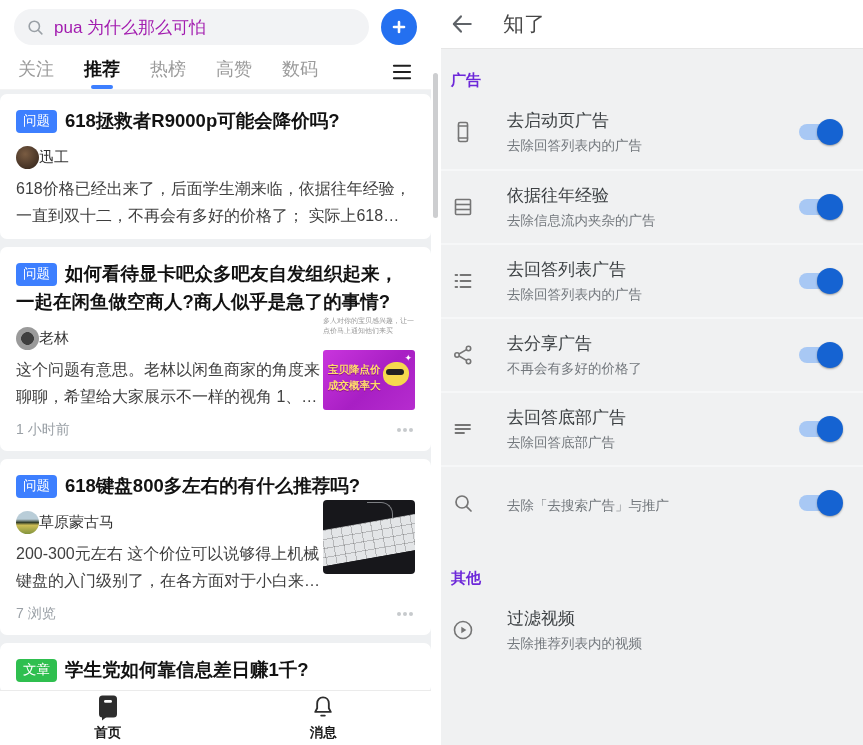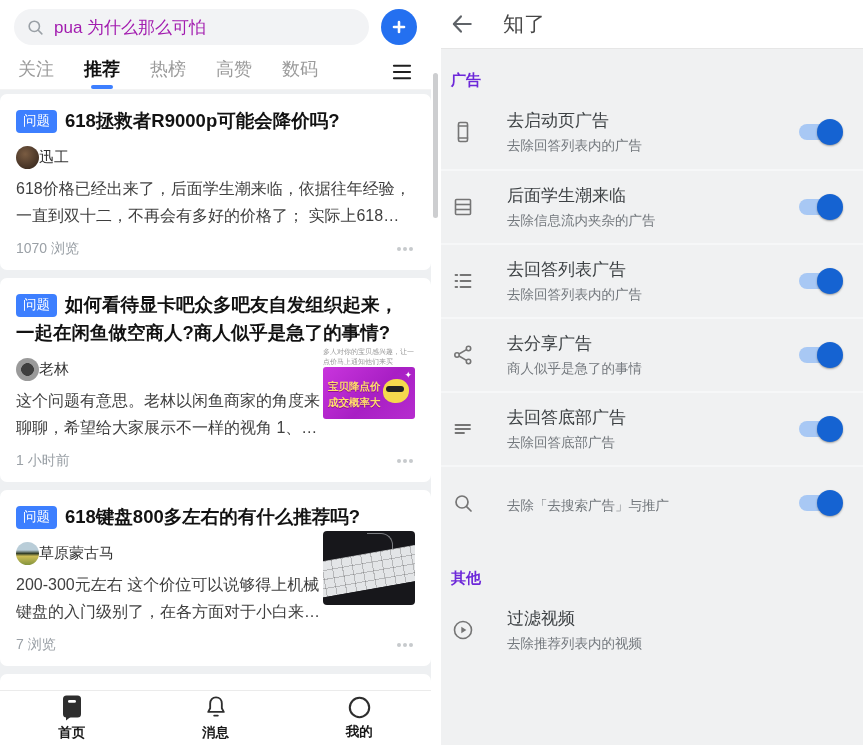--- a/index.html
+++ b/index.html
@@ -33,21 +33,21 @@
   .excerpt { margin-top:6px; font-size:16px; color:#3f3f3f; line-height:1.68;
     display:-webkit-box; -webkit-line-clamp:2; -webkit-box-orient:vertical; overflow:hidden; }
   .mid { display:flex; }
   .mid-left { flex:1; min-width:0; }
   .meta-row { margin-top:7px; height:24px; display:flex; align-items:center; justify-content:space-between; }
   .meta { font-size:14px; color:#9aa0a6; }
   .more-dots { width:4px; height:4px; border-radius:50%; background:#c7cacd; box-shadow:6px 0 0 #c7cacd, 12px 0 0 #c7cacd; margin-right:14px; }
 
   .thumb2 { width:92px; flex:none; }
   .thumb2-cap { font-size:7px; color:#9a9a9a; line-height:1.4; height:20px; overflow:hidden; }
-  .thumb2-img { margin-top:0; width:92px; height:52px; border-radius:3px; position:relative; overflow:hidden;
+  .thumb2-img { margin-top:14px; width:92px; height:60px; border-radius:3px; position:relative; overflow:hidden;
     background:linear-gradient(135deg,#c935dd 0%,#a81fc4 55%,#b62ccf 100%); }
   .thumb2-img .promo { position:absolute; left:5px; top:12px; font-size:10.5px; font-weight:700; color:#ffdf6b; text-shadow:0 1px 0 #8d0f93; line-height:1.5; }
   .fish { position:absolute; right:6px; top:12px; width:26px; height:24px; border-radius:50% 45% 50% 45%; background:#f5d94d; }
   .fish::before { content:""; position:absolute; left:3px; top:7px; width:18px; height:6px; background:#222; border-radius:3px; }
   .fish::after { content:"✦"; position:absolute; right:-3px; top:-9px; color:#fff; font-size:9px; }
 
   .thumb3 { width:92px; height:74px; flex:none; border-radius:4px; background:#17171b; position:relative; overflow:hidden; }
   .kb { position:absolute; left:-9px; top:22px; width:112px; height:36px; background:#e3e5e7; border-radius:3px; transform:rotate(-10deg);
     background-image:repeating-linear-gradient(90deg, rgba(0,0,0,0) 0 9px, rgba(0,0,0,.20) 9px 10px),
                      repeating-linear-gradient(0deg, rgba(0,0,0,0) 0 8px, rgba(0,0,0,.20) 8px 9px); }
@@ -126,24 +126,20 @@
 
       <div class="card">
         <div class="title">
           <span class="badge">问题</span><span>618拯救者R9000p可能会降价吗?</span>
         </div>
         <div class="author">
           <div class="avatar av1"></div>
           <span>迅工</span>
         </div>
         <div class="excerpt">618价格已经出来了，后面学生潮来临，依据往年经验，一直到双十二，不再会有多好的价格了； 实际上618很多学生还没确…</div>
-        <div class="meta-row">
-          <span class="meta">1070 浏览</span>
-          <span class="more-dots"></span>
-        </div>
       </div>
 
       <div class="card">
         <div class="title">
           <span class="badge">问题</span><span>如何看待显卡吧众多吧友自发组织起来，一起在闲鱼做空商人?商人似乎是急了的事情?</span>
         </div>
         <div class="mid">
           <div class="mid-left">
             <div class="author">
               <div class="avatar av2"></div>
@@ -211,28 +207,20 @@
         <span>首页</span>
       </div>
       <div class="nav-item">
         <span>
           <svg width="26" height="27" viewBox="0 0 24 25" fill="none" stroke="#2e2e2e" stroke-width="1.7" stroke-linejoin="round" stroke-linecap="round">
             <path d="M12 3.2c-3.3 0-5.4 2.5-5.4 5.7v4.3L4.8 16.6h14.4l-1.8-3.4V8.9c0-3.2-2.1-5.7-5.4-5.7z"></path>
             <line x1="10.3" y1="20" x2="13.7" y2="20"></line>
           </svg>
         </span>
         <span>消息</span>
-      </div>
-      <div class="nav-item">
-        <span>
-          <svg width="25" height="25" viewBox="0 0 24 24" fill="none" stroke="#2e2e2e" stroke-width="2">
-            <circle cx="12" cy="12" r="9.3"></circle>
-          </svg>
-        </span>
-        <span>我的</span>
       </div>
     </div>
   </div>
 
   <div class="right">
     <div class="r-header">
       <span>
         <svg width="26" height="26" viewBox="0 0 24 24" fill="none" stroke="#5f6368" stroke-width="2" stroke-linecap="round" stroke-linejoin="round">
           <path d="M11 5 L4.5 12 L11 19"></path>
             <line x1="4.8" y1="12" x2="20" y2="12"></line>
@@ -267,21 +255,21 @@
 
         <div class="srow">
           <span class="ic">
             <svg width="24" height="24" viewBox="0 0 24 24" fill="none" stroke="#757575" stroke-width="1.6">
               <rect x="4.5" y="4.5" width="15" height="15" rx="1"></rect>
                 <line x1="4.5" y1="9.5" x2="19.5" y2="9.5"></line>
                 <line x1="4.5" y1="14.5" x2="19.5" y2="14.5"></line>
             </svg>
             </span>
           <div class="txt">
-            <div class="t1">后面学生潮来临</div>
+            <div class="t1">依据往年经验</div>
             <div class="t2">去除信息流内夹杂的广告</div>
           </div>
           <div class="sw">
               <div class="track"></div>
               <div class="thumbk"></div>
             </div>
         </div>
 
         <div class="srow">
           <span class="ic">
@@ -310,21 +298,21 @@
             <svg width="24" height="24" viewBox="0 0 24 24" fill="none" stroke="#757575" stroke-width="1.6">
               <circle cx="6" cy="12" r="2.2"></circle>
                 <circle cx="17.5" cy="5.5" r="2.2"></circle>
                 <circle cx="17.5" cy="18.5" r="2.2"></circle>
               <line x1="8" y1="11" x2="15.5" y2="6.6"></line>
                 <line x1="8" y1="13" x2="15.5" y2="17.4"></line>
             </svg>
             </span>
           <div class="txt">
             <div class="t1">去分享广告</div>
-            <div class="t2">商人似乎是急了的事情</div>
+            <div class="t2">不再会有多好的价格了</div>
           </div>
           <div class="sw">
               <div class="track"></div>
               <div class="thumbk"></div>
             </div>
         </div>
 
         <div class="srow">
           <span class="ic">
             <svg width="24" height="24" viewBox="0 0 24 24" fill="none" stroke="#757575" stroke-width="1.8" stroke-linecap="round">

